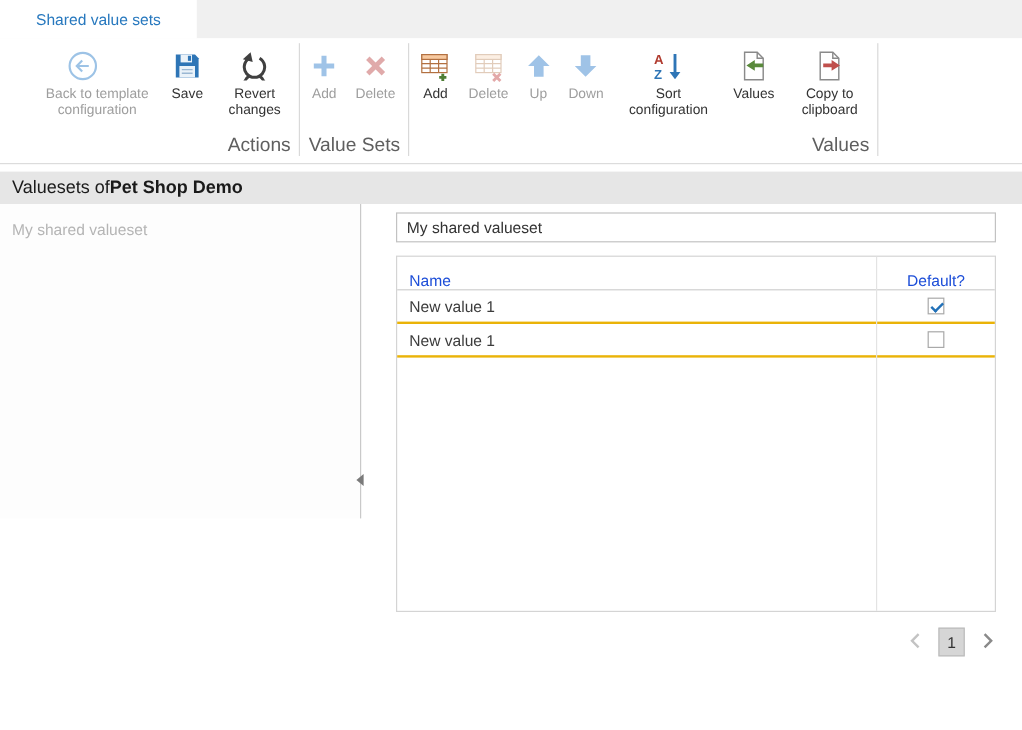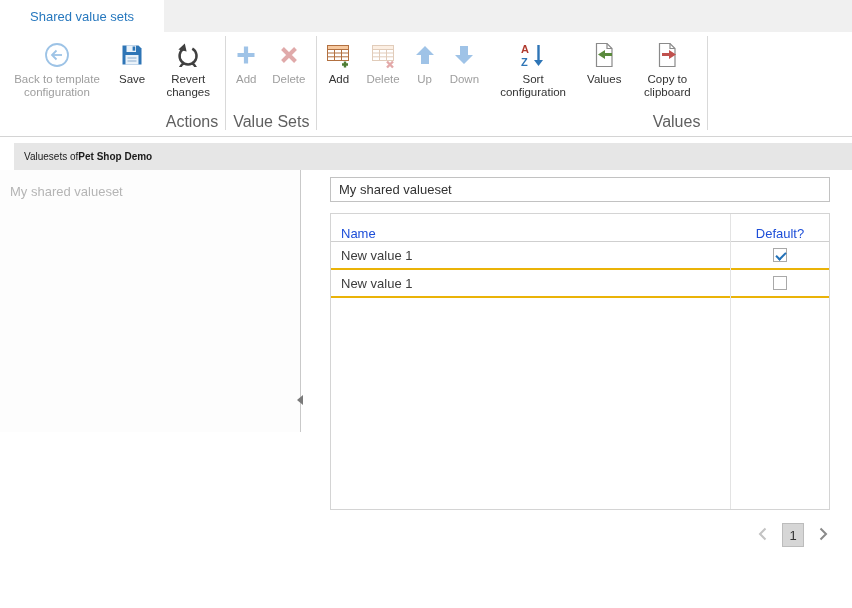--- a/index.html
+++ b/index.html
@@ -18,28 +18,28 @@
   .rgroup { display:flex; flex-direction:column; }
   .rbuttons { flex:1; display:flex; align-items:flex-start; }
   .rcaption { text-align:right; color:#5f5f5f; font-size:16px; padding:2px 6px 5px; }
   .rsep { width:1px; background:#d9d9d9; margin:4px 1px 6px; }
   .rbtn { background:none; border:none; display:flex; flex-direction:column;
     align-items:center; padding:5px 7px 2px; font-family:inherit; font-size:11.5px;
     color:#333; cursor:pointer; }
   .rbtn .ricon { height:36px; display:flex; align-items:center; justify-content:center; }
   .rbtn .rlbl { line-height:13px; text-align:center; max-width:80px; }
   .rbtn.disabled { color:#9e9e9e; cursor:default; }
-  .rbtn.w96 .rlbl { max-width:96px; }
+  .rbtn.w96 .rlbl { max-width:96px;margin-left:24px; }
   .rbtn.w58 .rlbl { max-width:58px; }
   .rbtn.w64 .rlbl { max-width:64px; }
 
   
   .hgap { height:6px; background:#fff; }
   .page-header { height:27px; background:#e6e6e6; display:flex; align-items:center;
-    padding:0 10px; font-size:10px; color:#1a1a1a;margin-left:14px; }
+    padding:0 10px; font-size:15px; color:#1a1a1a; }
   .page-header .bold { font-weight:bold; }
 
   
   .content { position:absolute; top:170px; left:0; right:0; bottom:0; display:flex; }
   .sidebar { width:301px; background:#fdfdfd; border-right:1px solid #c9c9c9;
     position:relative; padding-top:10px; }
   .side-item { padding:4px 10px; color:#b5b5b5; font-size:13px; cursor:default; }
   .collapse-handle { position:absolute; top:222px; right:-5px; width:10px; height:16px;
     display:flex; align-items:center; justify-content:center; cursor:pointer; }
   .collapse-handle .tri { width:0; height:0; border-top:5px solid transparent;

